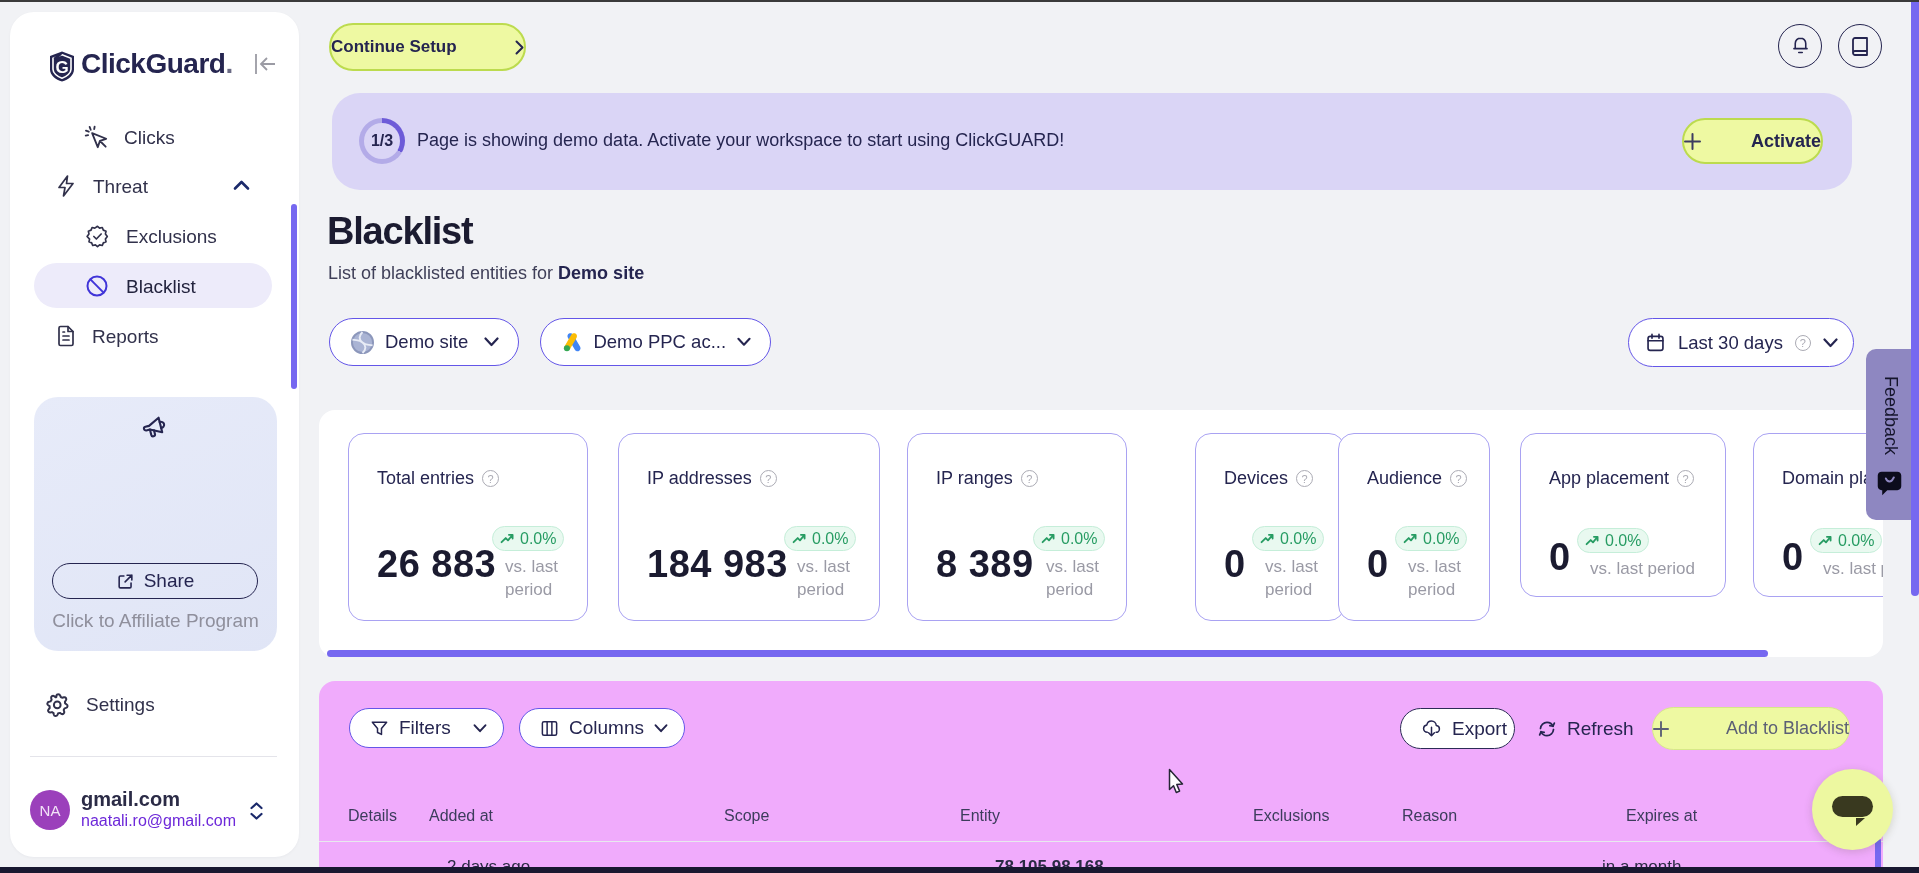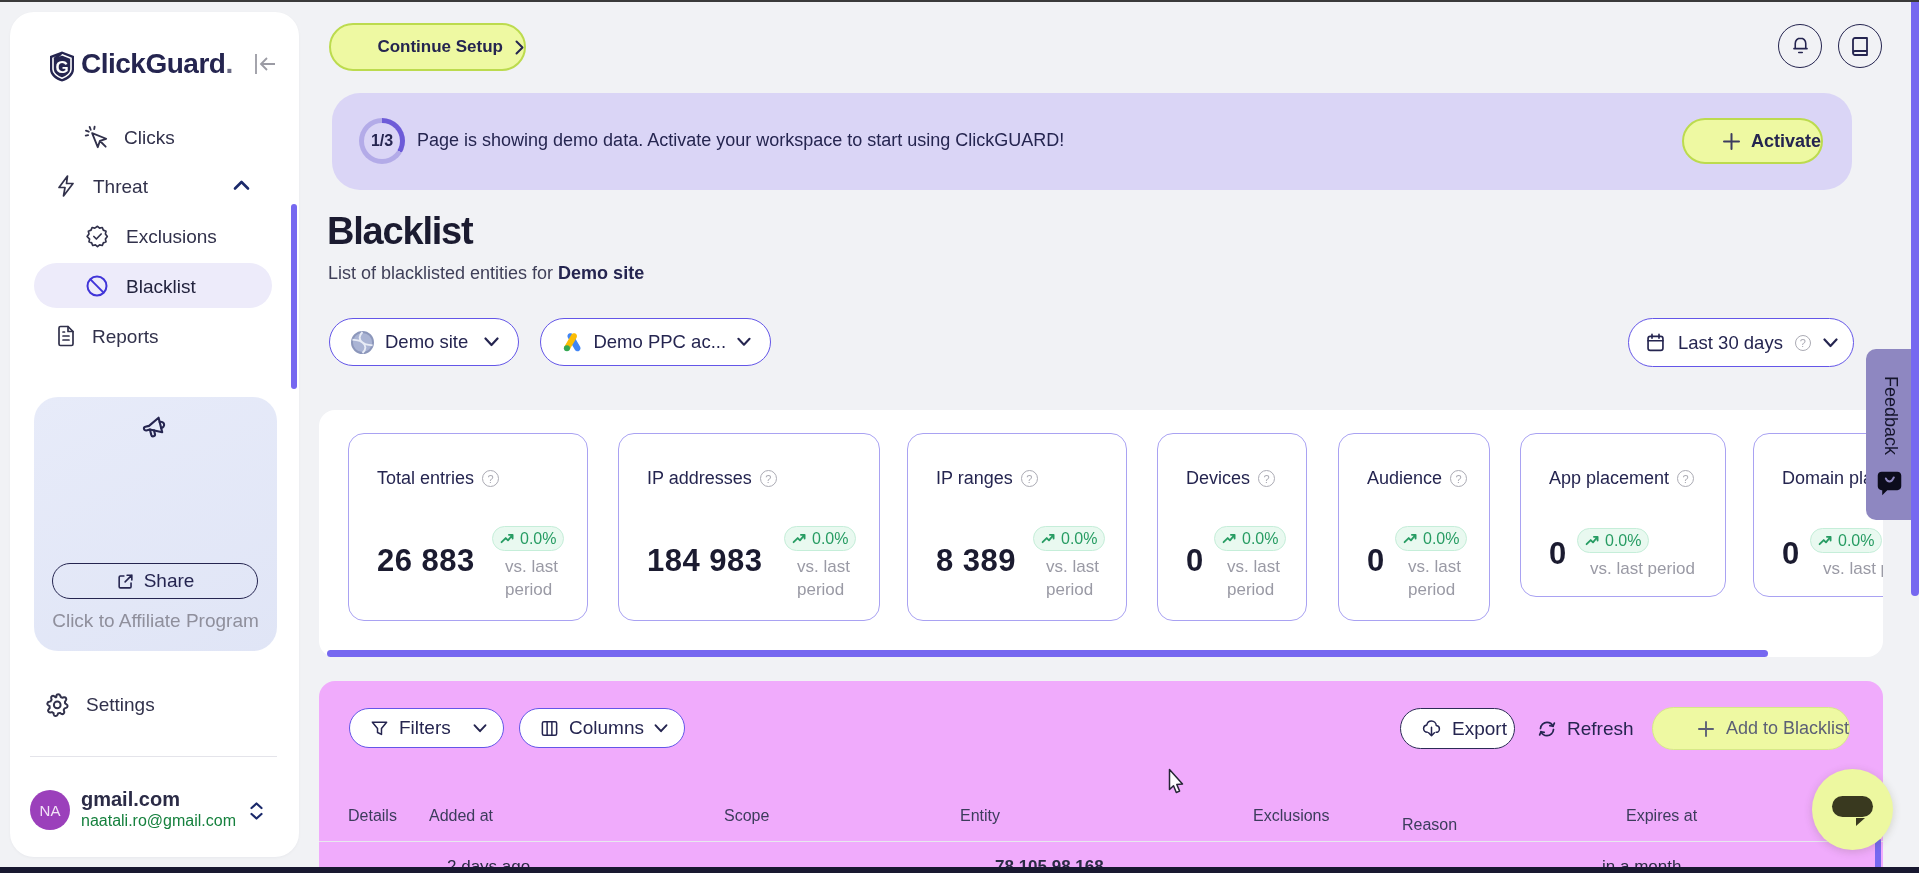--- a/index.html
+++ b/index.html
@@ -9,27 +9,27 @@
   .topband { left:0; top:0; width:1919px; height:2px; background:#3a3a3a; z-index:60; }
   .botband { left:0; top:867px; width:1919px; height:6px; background:#181830; z-index:60; }
   .mainsb { left:1911px; top:0; width:8px; height:596px; background:#7668f0; border-radius:0 0 4px 4px; z-index:55; }
 
   
   .sidebar { left:10px; top:12px; width:289px; height:845px; background:#fff; border-radius:24px; z-index:10; box-shadow:0 1px 3px rgba(20,20,60,0.04); }
   .sbscroll { left:291px; top:204px; width:6px; height:185px; background:#7668f0; border-radius:3px; z-index:12; }
   .navtext { font-size:19px; color:#31314b; }
 
   
-  .limepill { background:#eef9a2; border:2px solid #bcdb4e; border-radius:26px; display:flex; align-items:center; justify-content:flex-end; color:#252550; }
+  .limepill { background:#eef9a2; border:2px solid #bcdb4e; border-radius:26px; display:flex; align-items:center; justify-content:space-between; color:#252550; }
   .outlinepill { background:#fff; border:1.5px solid #6456e8; border-radius:26px; display:flex; align-items:center; color:#252550; }
 
   
   .card { position:absolute; top:433px; background:#fff; border:1.5px solid #a9a2f2; border-radius:16px; }
   .card .ttl { position:absolute; left:28px; top:34px; font-size:18px; color:#252550; white-space:nowrap; display:flex; align-items:center; gap:8px;}
-  .card .num { position:absolute; left:28px; font-size:31px; font-weight:bold; color:#1b1b30; letter-spacing:0.5px;}
+  .card .num { position:absolute; left:28px; font-size:38px; font-weight:bold; color:#1b1b30; letter-spacing:0.5px;}
   .badge { display:inline-flex; align-items:center; gap:4px; background:#e9f9f0; border:1px solid #c5eed9; border-radius:13px; height:25px; padding:0 7px; color:#279c63; font-size:16px; }
   .vslast { color:#9a9aa5; font-size:17px; line-height:23px;margin-left:13px; }
   .qmark { width:17px; height:17px; border-radius:50%; border:1.2px solid #ababb4; color:#ababb4; font-size:11px; display:inline-flex; align-items:center; justify-content:center; }
 
   .hsb { left:327px; top:650px; width:1441px; height:7px; background:#7668f0; border-radius:4px; z-index:20; }
 
   
   .feedback { left:1866px; top:349px; width:47px; height:171px; background:#8e87c1; border-radius:10px 0 0 10px; z-index:50; }
   .feedback .txt { position:absolute; left:50%; top:56px; transform:translateX(-50%) rotate(90deg); transform-origin:center; font-size:18px; color:#15152c; white-space:nowrap; }
   
@@ -105,21 +105,21 @@
   <svg class="abs" style="left:35px;top:680px;" width="26" height="26" viewBox="0 0 24 24" fill="none" stroke="#31314b" stroke-width="1.8" stroke-linecap="round" stroke-linejoin="round">
     <path d="M10.3 3.1 C10.5 2.4 11.2 2 12 2 C12.8 2 13.5 2.4 13.7 3.1 L14.2 4.5 C14.7 4.7 15.2 4.9 15.7 5.2 L17.1 4.8 C17.8 4.6 18.6 4.9 19 5.5 C19.4 6.2 19.4 7 18.9 7.6 L18 8.8 C18.1 9.3 18.2 9.9 18.2 10.4 L19.5 11.1 C20.1 11.4 20.5 12.1 20.4 12.8 C20.3 13.6 19.8 14.2 19.1 14.4 L17.7 14.8 C17.5 15.3 17.2 15.8 16.9 16.3 L17.4 17.7 C17.6 18.4 17.4 19.2 16.8 19.6 C16.2 20.1 15.4 20.1 14.7 19.7 L13.5 18.9 C13 19.1 12.4 19.2 11.9 19.3 L11.3 20.7 C11 21.4 10.4 21.8 9.6 21.8 C8.8 21.7 8.2 21.2 8 20.5 L7.7 19 C7.2 18.8 6.7 18.5 6.3 18.2 L4.8 18.5 C4.1 18.6 3.3 18.3 3 17.6 C2.6 16.9 2.8 16.1 3.3 15.6 L4.3 14.5 C4.2 13.9 4.1 13.4 4.2 12.8 L2.9 12 C2.3 11.6 2 10.9 2.2 10.2 C2.3 9.5 2.9 8.9 3.6 8.8 L5.1 8.5 C5.3 8 5.6 7.5 6 7.1 L5.6 5.6 C5.4 4.9 5.7 4.1 6.3 3.7 C7 3.3 7.8 3.4 8.4 3.9 L9.5 4.8 C10 4.6 10.3 4.5 10.3 4.5 Z" transform="scale(1.02)"></path>
     <circle cx="11.3" cy="11.9" r="3.1"></circle>
   </svg>
   <div class="abs navtext" style="left:76px;top:682px;">Settings</div>
 
   <div class="abs" style="left:20px;top:744px;width:247px;height:1px;background:#e4e4ea;"></div>
 
   <div class="abs" style="left:20px;top:778px;width:40px;height:40px;border-radius:50%;background:#9b40bb;color:#f2e3f7;font-size:15px;display:flex;align-items:center;justify-content:center;">NA</div>
   <div class="abs" style="left:71px;top:776px;font-size:20px;font-weight:bold;color:#2b2b46;">gmail.com</div>
-  <div class="abs" style="left:71px;top:800px;font-size:16px;color:#15803d;">naatali.ro@gmail.com</div>
+  <div class="abs" style="left:71px;top:800px;font-size:16px;color:#6d28d9;">naatali.ro@gmail.com</div>
   <svg class="abs" style="left:239px;top:789px;" width="15" height="20" viewBox="0 0 15 20" fill="none" stroke="#1b2a6b" stroke-width="2.2" stroke-linecap="round" stroke-linejoin="round">
     <path d="M2.5 7 L7.5 2.5 L12.5 7 M2.5 13 L7.5 17.5 L12.5 13"></path>
   </svg>
 </div>
 <div class="abs sbscroll"></div>
 
 <div class="abs limepill" style="left:329px;top:23px;width:197px;height:48px;gap:12px;">
   <span style="font-size:17px;font-weight:bold;">Continue Setup</span>
   <svg width="9" height="15" viewBox="0 0 9 15" fill="none" stroke="#252550" stroke-width="2" stroke-linecap="round" stroke-linejoin="round">
       <path d="M1.5 1.5 L7.5 7.5 L1.5 13.5"></path>
@@ -203,21 +203,21 @@
       <div class="vslast" style="margin-top:4px;">vs. last<br>period</div></div>
   </div>
   <div class="card" style="left:588px;top:23px;width:220px;height:188px;">
     <div class="ttl">IP ranges <span class="qmark">?</span></div>
     <div class="num" style="top:109px;">8 389</div>
     <div class="abs" style="left:125px;top:92px;"><span class="badge"><svg width="16" height="11" viewBox="0 0 17 12" fill="none" stroke="#279c63" stroke-width="2" stroke-linecap="round" stroke-linejoin="round">
             <path d="M1.5 10 L6 5.5 L8.5 8 L13 2.5 M9.5 2 H13.5 V6"></path>
           </svg>0.0%</span>
       <div class="vslast" style="margin-top:4px;">vs. last<br>period</div></div>
   </div>
-  <div class="card" style="left:838px;top:23px;width:150px;height:188px;">
+  <div class="card" style="left:876px;top:23px;width:150px;height:188px;">
     <div class="ttl">Devices <span class="qmark">?</span></div>
     <div class="num" style="top:109px;">0</div>
     <div class="abs" style="left:56px;top:92px;"><span class="badge"><svg width="16" height="11" viewBox="0 0 17 12" fill="none" stroke="#279c63" stroke-width="2" stroke-linecap="round" stroke-linejoin="round">
             <path d="M1.5 10 L6 5.5 L8.5 8 L13 2.5 M9.5 2 H13.5 V6"></path>
           </svg>0.0%</span>
       <div class="vslast" style="margin-top:4px;">vs. last<br>period</div></div>
   </div>
   <div class="card" style="left:1019px;top:23px;width:152px;height:188px;">
     <div class="ttl">Audience <span class="qmark">?</span></div>
     <div class="num" style="top:109px;">0</div>
@@ -284,21 +284,21 @@
         <path d="M8.5 1 V16 M1 8.5 H16"></path>
       </svg>
     <span style="font-size:18px;">Add to Blacklist</span>
   </div>
 
   <div class="abs" style="top:126px;left:29px;font-size:16px;color:#3c3c5c;">Details</div>
   <div class="abs" style="top:126px;left:110px;font-size:16px;color:#3c3c5c;">Added at</div>
   <div class="abs" style="top:126px;left:405px;font-size:16px;color:#3c3c5c;">Scope</div>
   <div class="abs" style="top:126px;left:641px;font-size:16px;color:#3c3c5c;">Entity</div>
   <div class="abs" style="top:126px;left:934px;font-size:16px;color:#3c3c5c;">Exclusions</div>
-  <div class="abs" style="top:135px;left:1083px;font-size:16px;color:#3c3c5c;">Reason</div>
+  <div class="abs" style="top:126px;left:1083px;font-size:16px;color:#3c3c5c;">Reason</div>
   <div class="abs" style="top:126px;left:1307px;font-size:16px;color:#3c3c5c;">Expires at</div>
   <div class="abs" style="top:160px;left:0px;width:1564px;height:1px;background:#e8e8ee;"></div>
 
   <div class="abs" style="top:176px;left:128px;font-size:17px;color:#2a2a44;">2 days ago</div>
   <div class="abs" style="top:176px;left:676px;font-size:17px;font-weight:bold;color:#2a2a44;">78.105.98.168</div>
   <div class="abs" style="top:176px;left:1283px;font-size:17px;color:#2a2a44;">in a month</div>
   <div class="abs" style="left:1556px;top:157px;width:6px;height:35px;background:#7668f0;border-radius:3px;"></div>
 </div>
 
 <div class="abs feedback">

